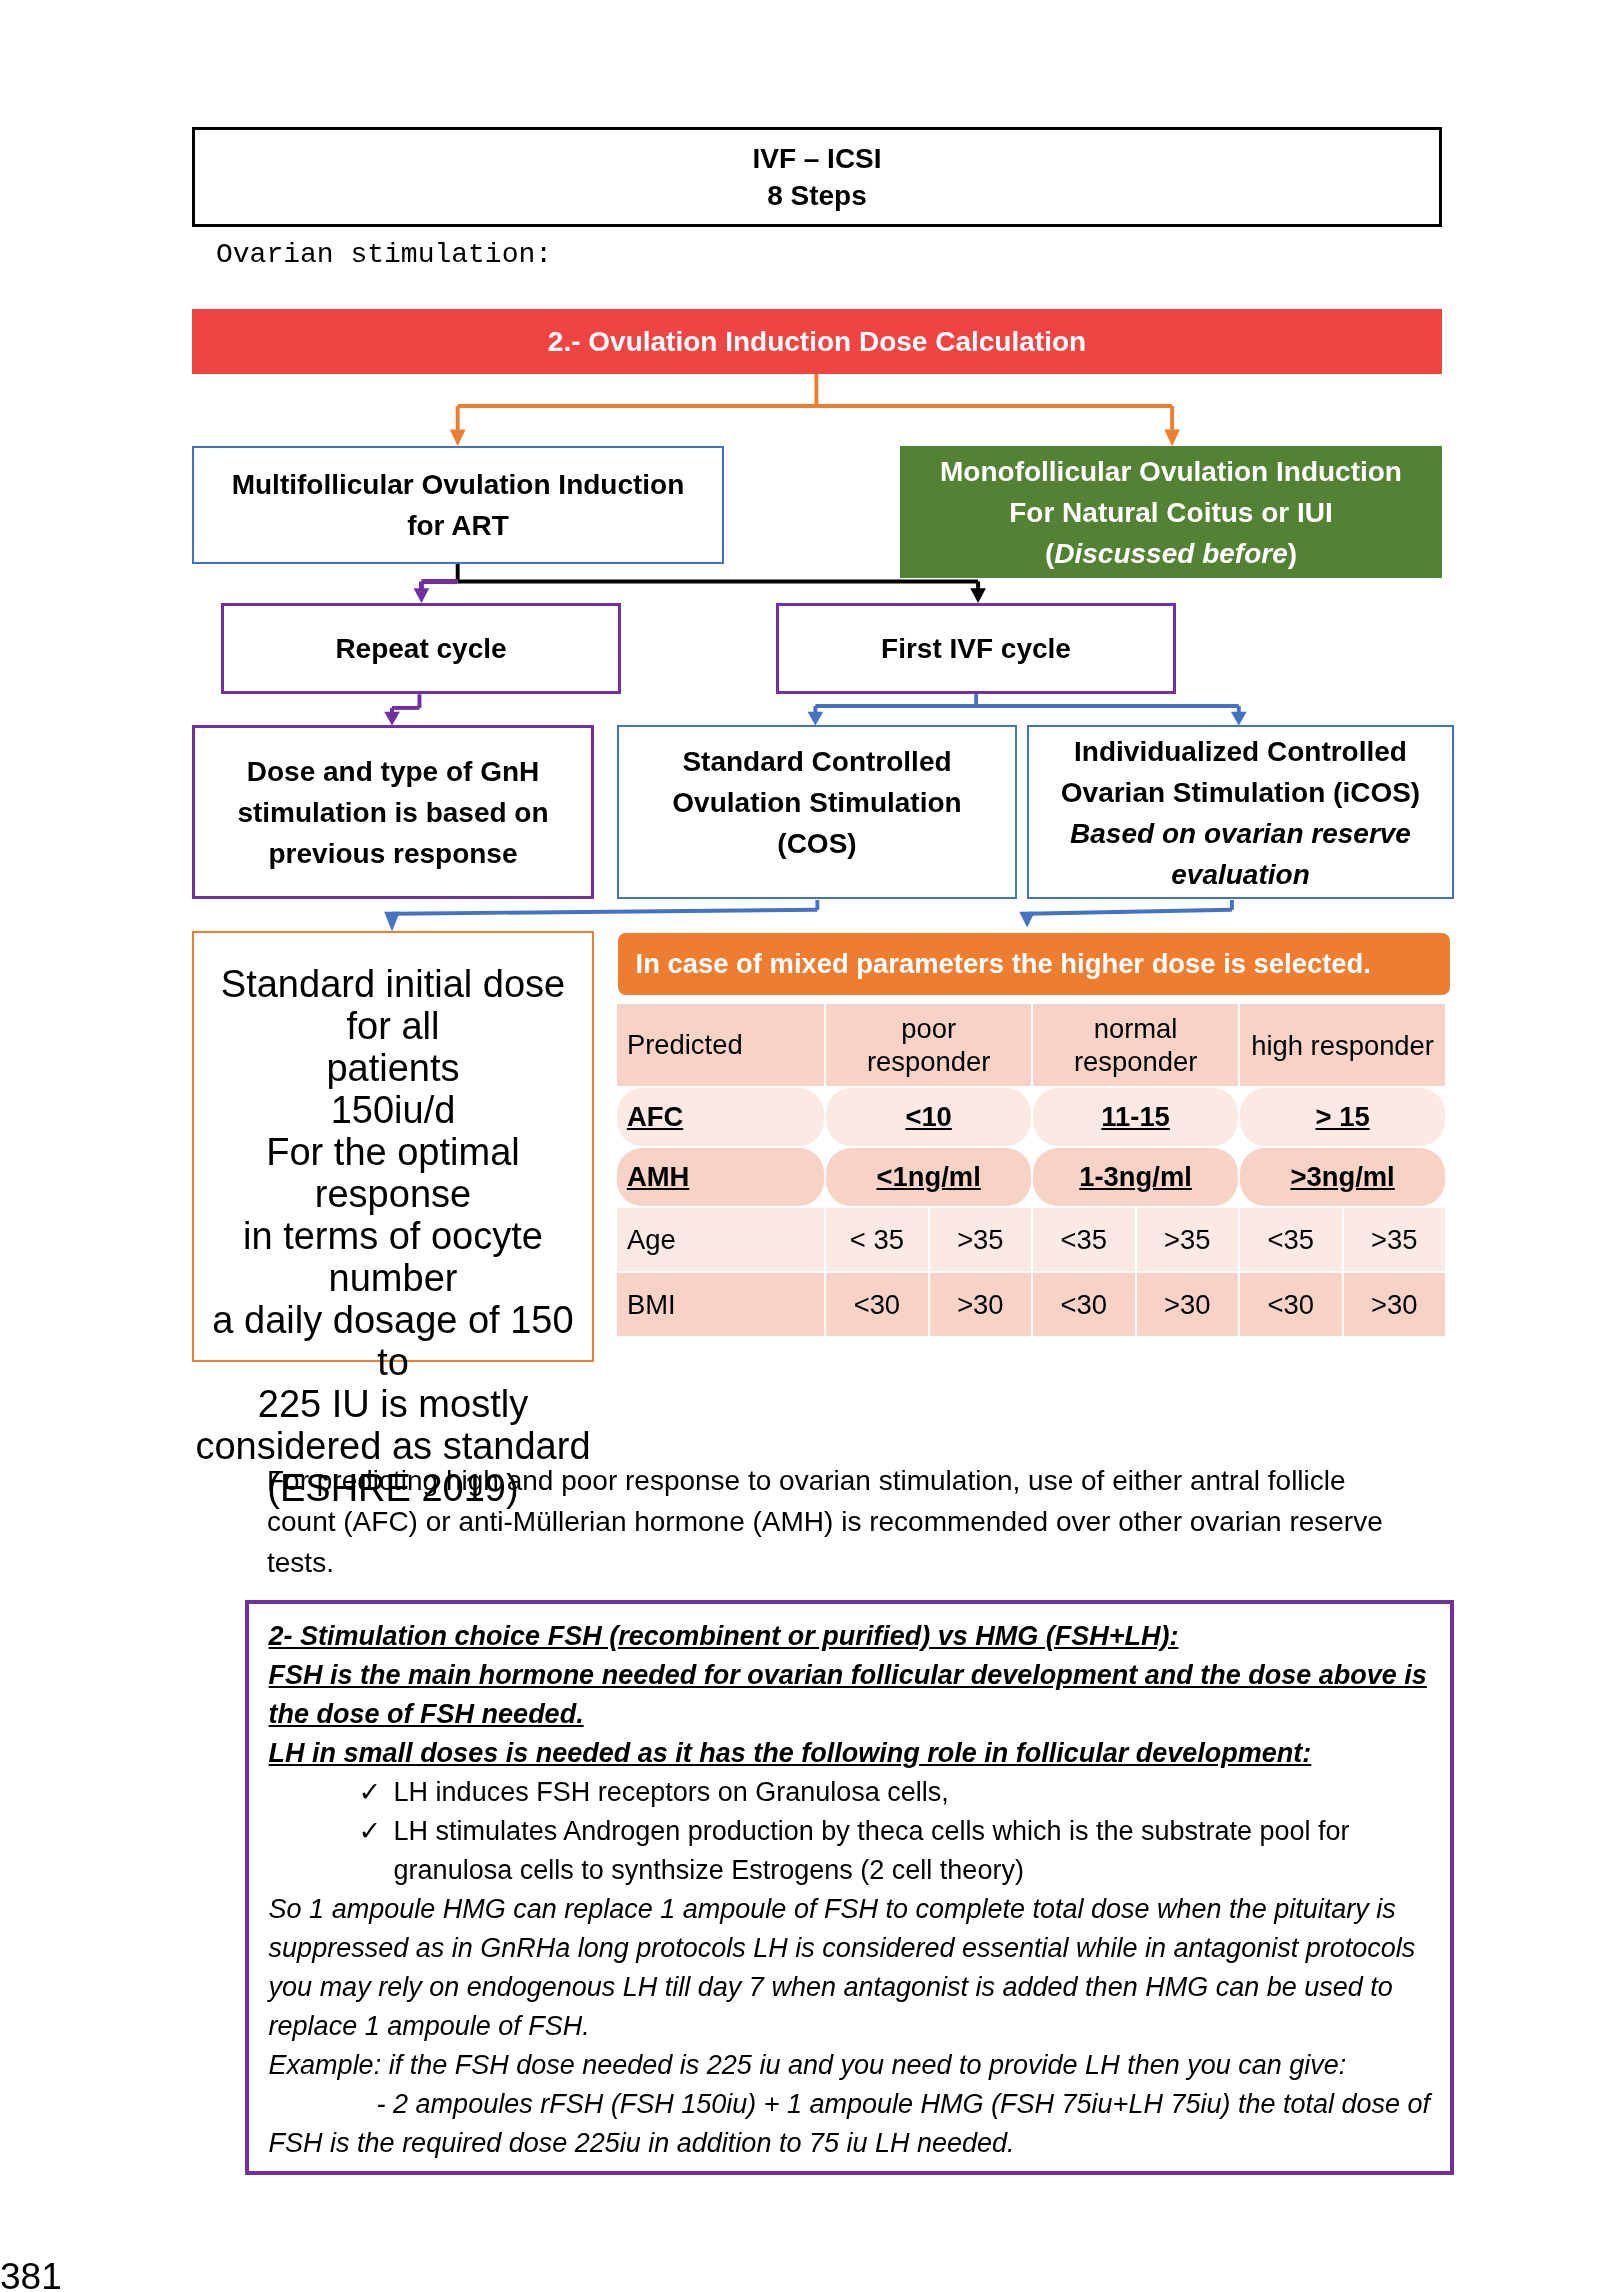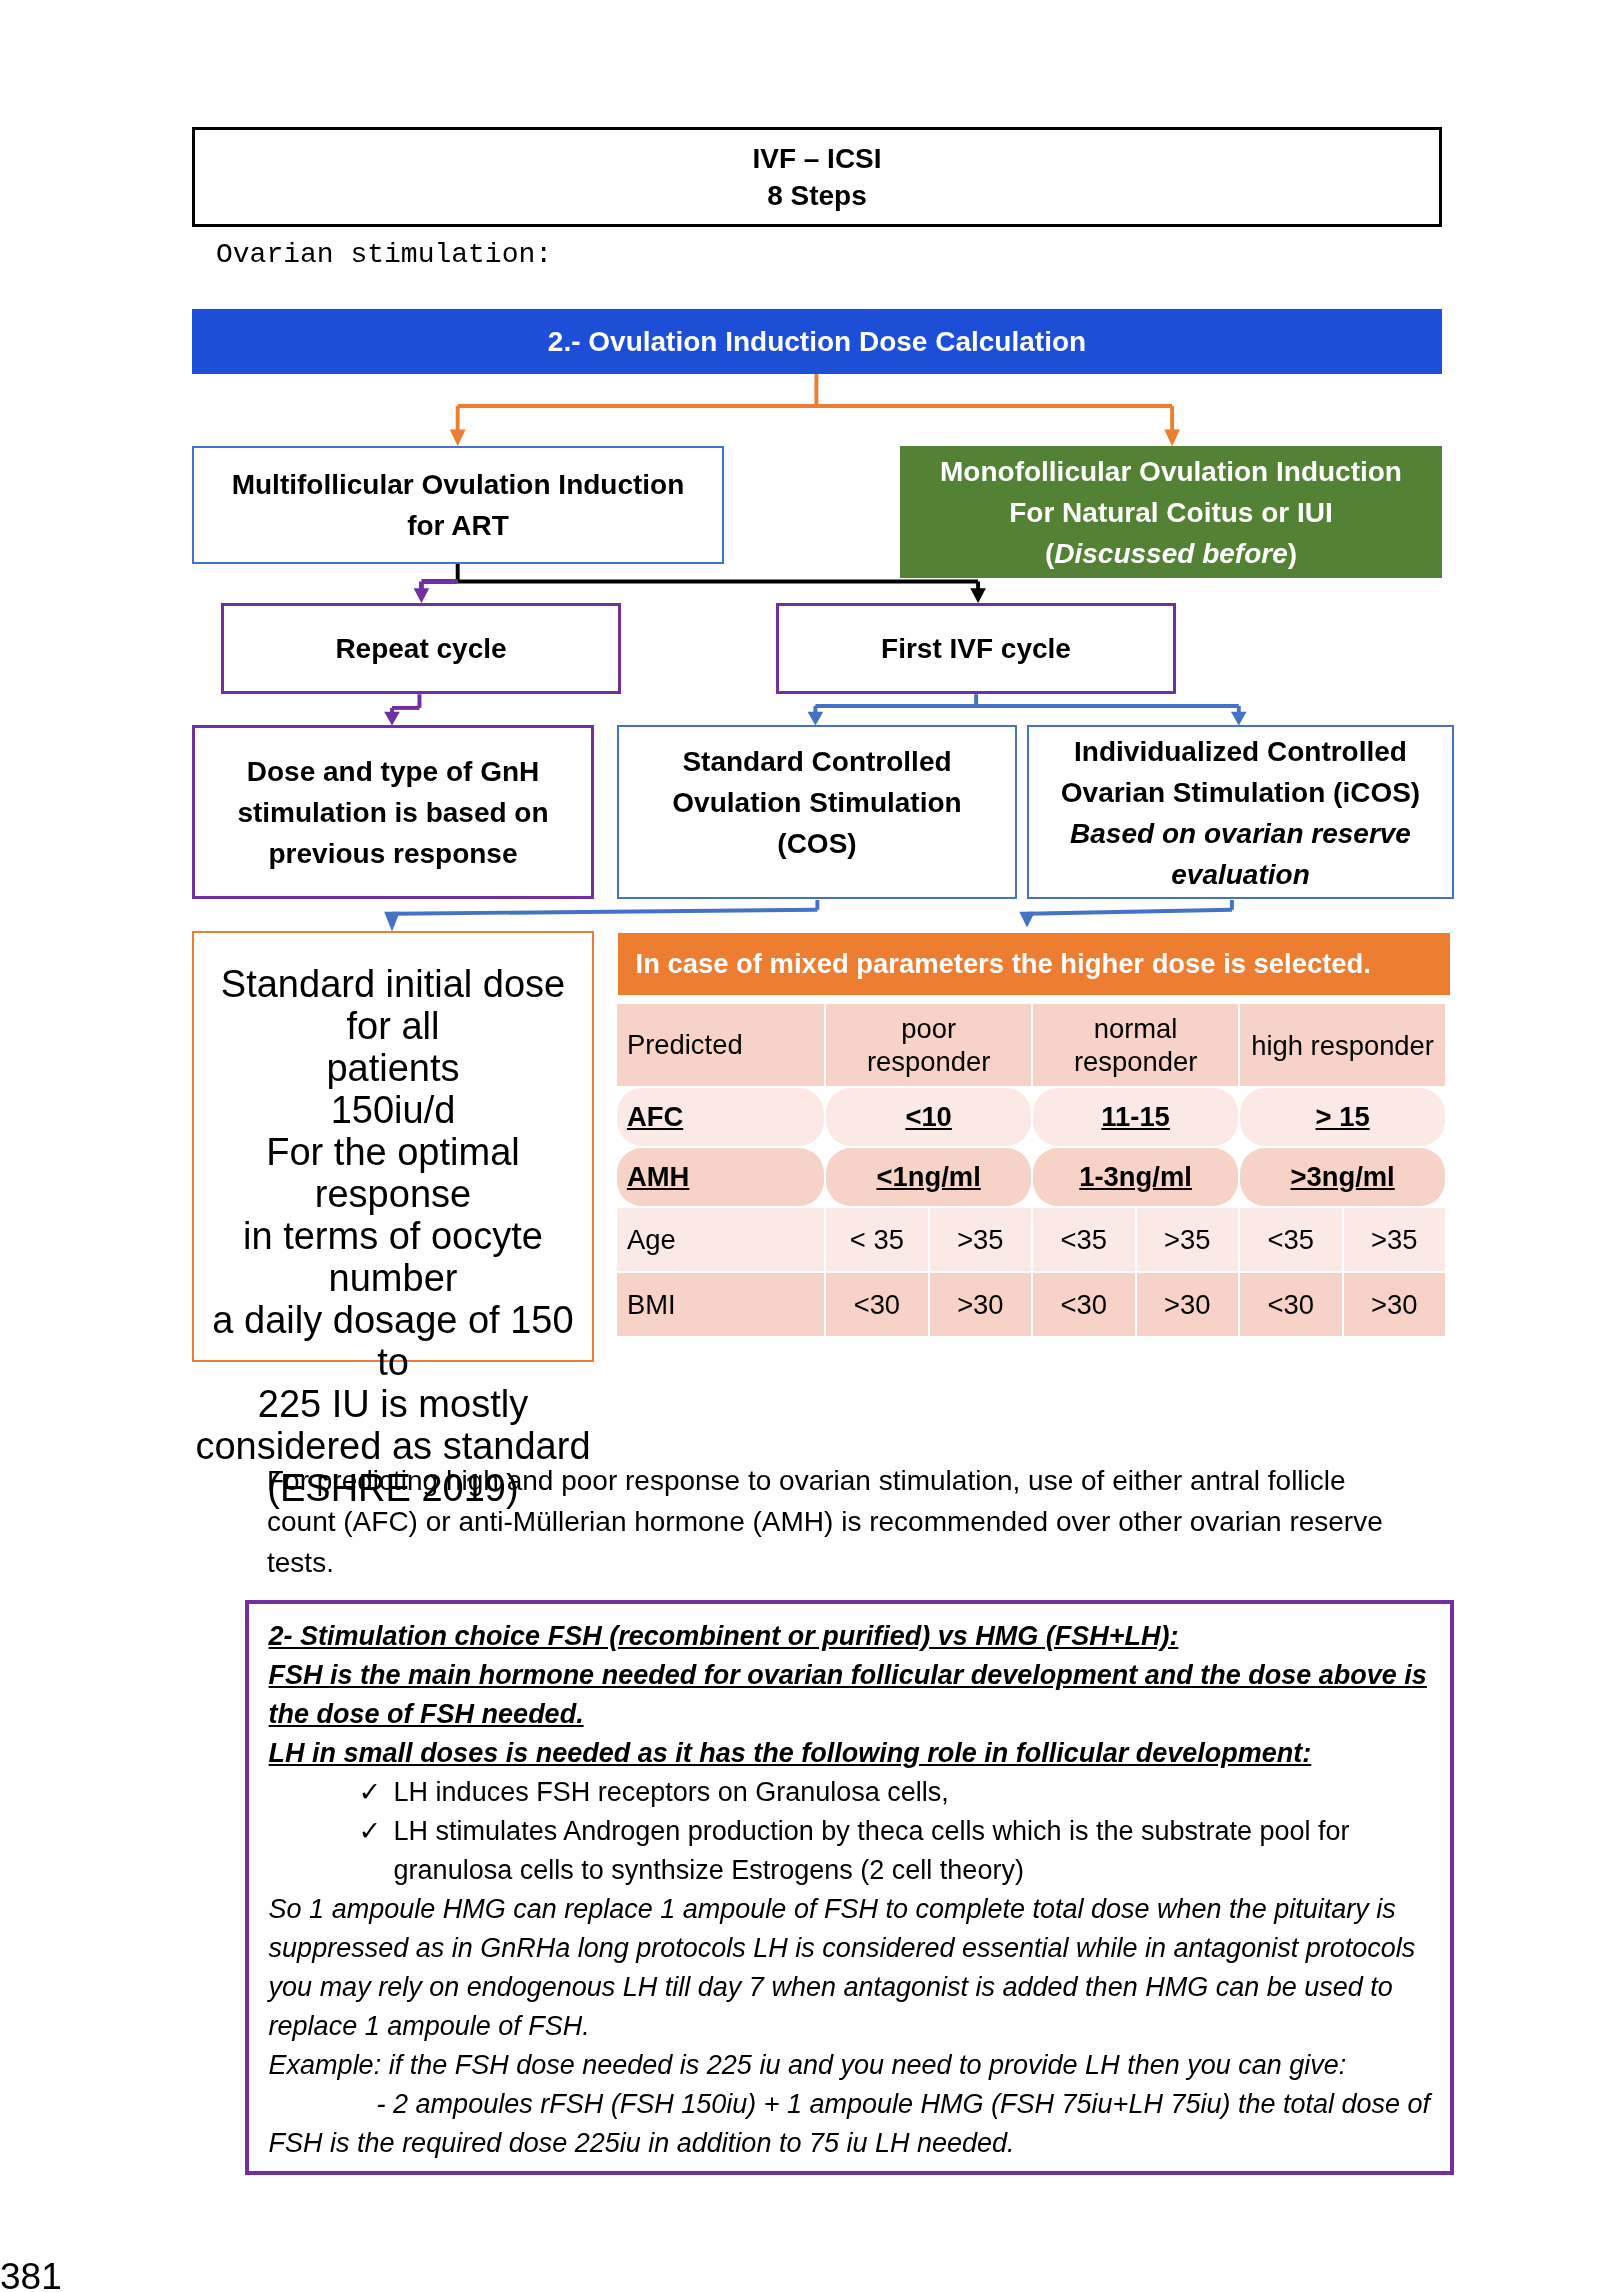--- a/index.html
+++ b/index.html
@@ -7,21 +7,21 @@
          font-family: "Liberation Sans", sans-serif; color: #000; }
   .abs { position: absolute; box-sizing: border-box; }
   .center-text { display: flex; flex-direction: column; align-items: center; justify-content: center; text-align: center; }
 
   
   #title-box { left: 192px; top: 127px; width: 1250px; height: 100px; border: 3.9px solid #000;
                font-weight: bold; font-size: 28px; line-height: 37px; }
   #ovarian-label { left: 216px; top: 239px; font-family: "Liberation Mono", monospace; font-size: 28px; }
 
   
-  #main-banner { left: 192px; top: 309px; width: 1250px; height: 65px; background: #1d4ed8;
+  #main-banner { left: 192px; top: 309px; width: 1250px; height: 65px; background: #ef4444;
                  color: #fff; font-weight: bold; font-size: 28px; }
 
   .box { background: #fff; font-weight: bold; font-size: 28px; line-height: 41px; }
   .blue-border { border: 2.9px solid #4472c4; }
   .purple-border { border: 3.9px solid #7030a0; }
   .orange-border { border: 2.9px solid #ed7d31; }
 
   #multi-box { left: 192px; top: 446px; width: 532px; height: 118px; }
   #mono-box { left: 900px; top: 446px; width: 542px; height: 132px; background: #548235; color: #fff;
               font-weight: bold; font-size: 28px; line-height: 41px; }
@@ -30,21 +30,21 @@
   #dose-type-box { left: 192px; top: 725px; width: 402px; height: 174px; }
   #cos-box { left: 617px; top: 725px; width: 400px; height: 174px; justify-content: flex-start; padding-top: 14px; }
   #icos-box { left: 1027px; top: 725px; width: 427px; height: 174px; justify-content: flex-start; padding-top: 3.9px; }
   .italic { font-style: italic; }
 
   #std-dose-box { left: 192px; top: 931px; width: 402px; height: 431px; font-size: 38px; line-height: 42px;
                   font-weight: normal; justify-content: flex-start; padding-top: 30px; }
 
   
   #table-banner { left: 618px; top: 933px; width: 832px; height: 62px; background: #ed7d31; color: #fff;
-                  font-weight: bold; font-size: 27.4px; padding-left: 17.6px; display: flex; align-items: center; }
+                  font-weight: bold; font-size: 27.4px; padding-left: 17.6px; display: flex; align-items: center; border-radius: 8px; }
   #dose-table { left: 618px; top: 1002px; width: 832px; border-collapse: separate; border-spacing: 2.9px 2.9px;
                 margin-left: -2.9px; }
   #dose-table td { font-size: 27.4px; padding: 0 9.8px; vertical-align: middle; }
   .row-dark td { background: #f8cbad; background: #f7d3c7; }
   .row-light td { background: #fbe9e5; }
   .row-head td { height: 82px; }
   .row-head td.resp { text-align: center; font-size: 24.5px; line-height: 33px; vertical-align: top; padding-top: 7.8px; }
   .row-head td.lbl { vertical-align: top; padding-top: 11.8px; }
   .row-afc td, .row-amh td { height: 58px; font-weight: bold; text-align: center; text-decoration: underline; border-radius: 25px; }
   .row-afc td.lbl, .row-amh td.lbl { text-align: left; }

